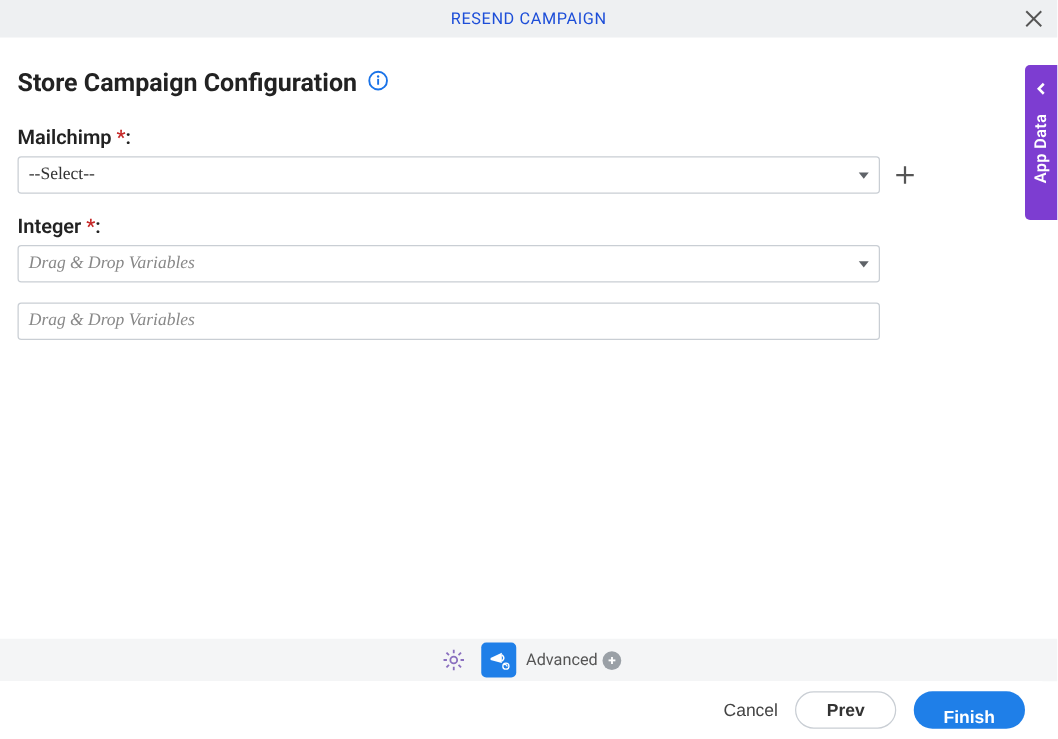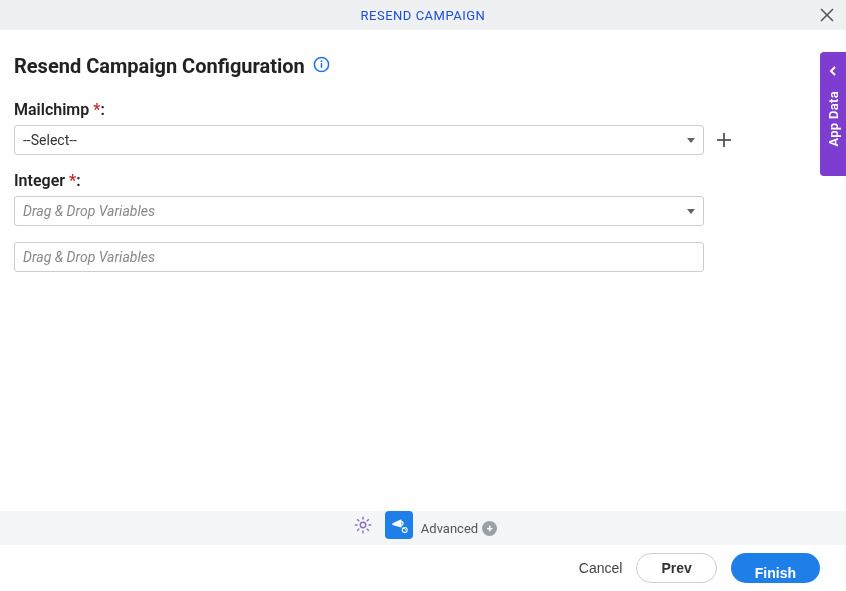--- a/index.html
+++ b/index.html
@@ -48,21 +48,21 @@
   .info-icon { color: #1a73e8; cursor: pointer; }
   .field { margin-bottom: 16px; }
   .field-label {
     font-size: 16px;
     color: #222;
     font-weight: 600;
     margin-bottom: 6px;
     display: block;
   }
   .req { color: #c62828; font-weight: 600; }
-  .input-row { display: flex; align-items: center; gap: 10px; }
+  .input-row { display: flex; align-items: center; gap: 10px; font-family: Liberation Serif, serif; }
   .select-wrap, .drop-wrap {
     flex: 0 0 690px;
     height: 30px;
     border: 1px solid #c9ced4;
     border-radius: 3px;
     display: flex;
     align-items: center;
     padding: 0 8px;
     position: relative;
     background: #fff;
@@ -109,20 +109,21 @@
     font-weight: 600;
     letter-spacing: 0.3px;
   }
   .toolbar {
     position: absolute;
     left: 0; right: 0;
     bottom: 46px;
     height: 34px;
     background: #f4f5f6;
     display: flex;
+    align-items: center;
     justify-content: center;
     gap: 8px;
   }
   .tool-btn {
     width: 28px; height: 28px;
     border-radius: 4px;
     display: flex;
     align-items: center;
     justify-content: center;
     cursor: pointer;
@@ -200,21 +201,21 @@
   <span class="close">
     <svg viewBox="0 0 18 18" width="18" height="18">
         <line x1="3" y1="3" x2="15" y2="15" stroke="currentColor" stroke-width="1.6"></line>
         <line x1="15" y1="3" x2="3" y2="15" stroke="currentColor" stroke-width="1.6"></line>
       </svg>
   </span>
 </div>
 
 <div class="content">
   <div class="page-heading">
-    <h2>Resend Campaign Configuration</h2>
+    <h2>Store Campaign Configuration</h2>
     <span class="info-icon">
       <svg viewBox="0 0 18 18" width="17" height="17">
           <circle cx="9" cy="9" r="7.5" fill="none" stroke="currentColor" stroke-width="1.6"></circle>
           <circle cx="9" cy="5.5" r="1" fill="currentColor"></circle>
           <rect x="8.2" y="7.5" width="1.6" height="5" fill="currentColor"></rect>
         </svg>
     </span>
   </div>
 
   <div class="field">

